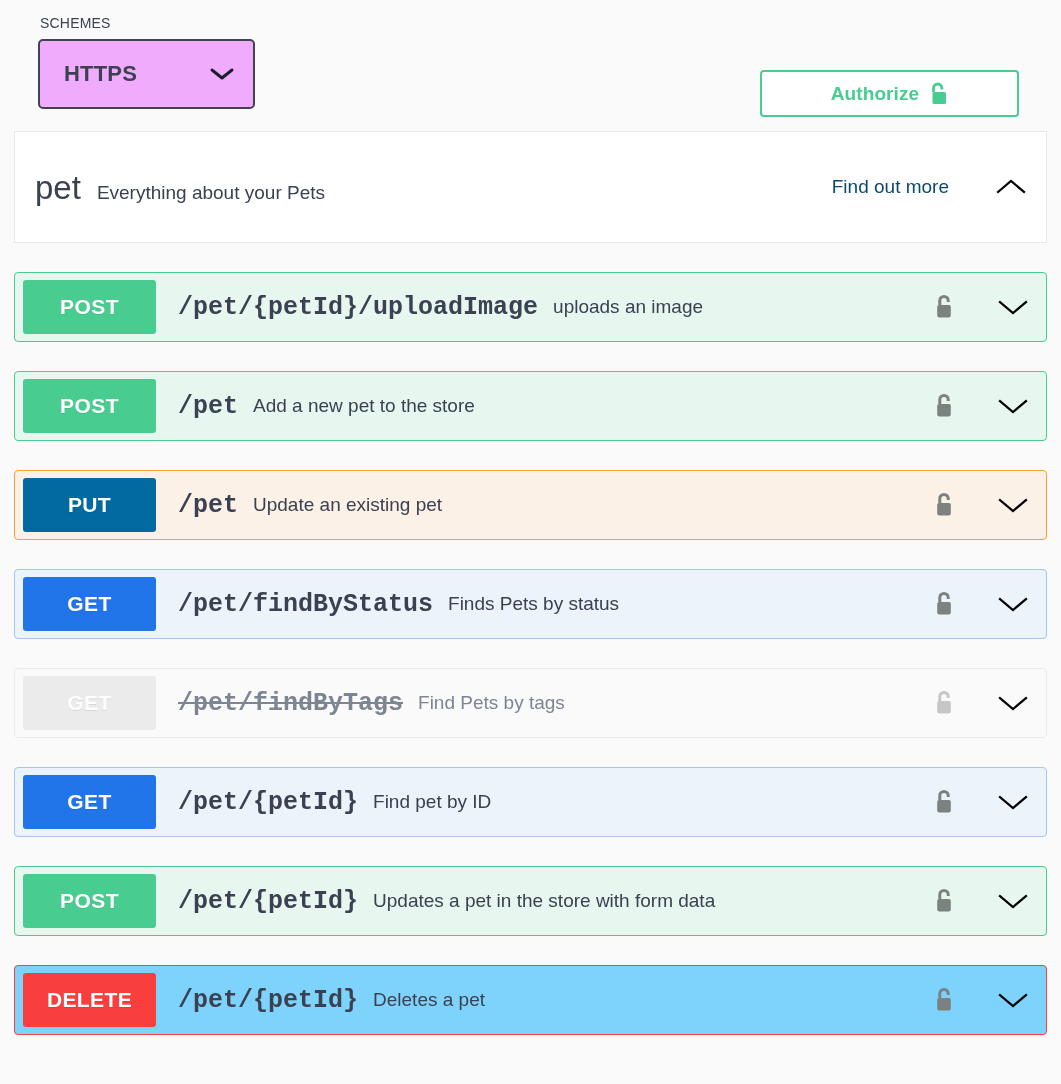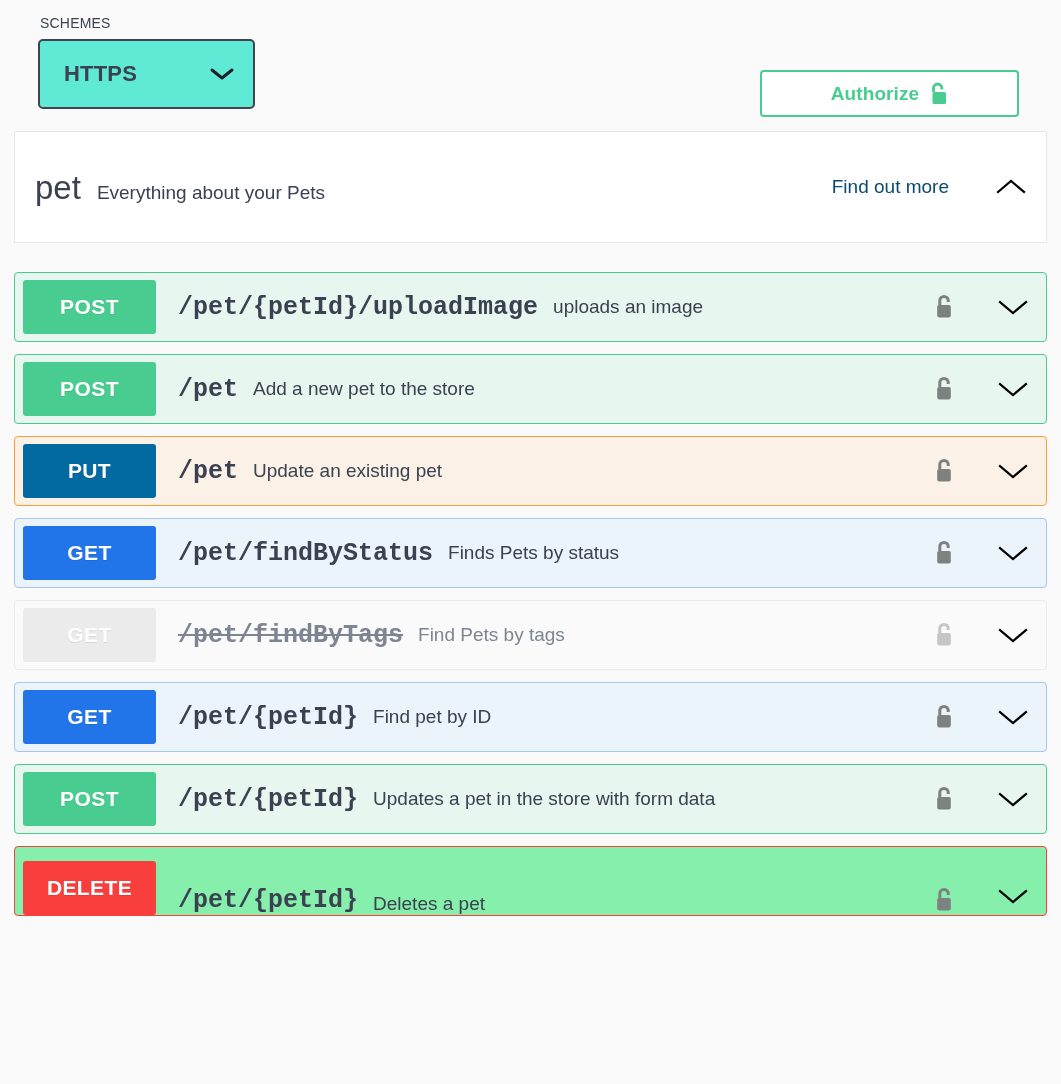--- a/index.html
+++ b/index.html
@@ -36,21 +36,21 @@
   .scheme-select {
     display: flex;
     align-items: center;
     justify-content: space-between;
     box-sizing: border-box;
     width: 217px;
     height: 70px;
     padding: 0 18px 0 24px;
     border: 2px solid #41444e;
     border-radius: 5px;
-    background: #5eead4;
+    background: #f0abfc;
     cursor: pointer;
   }
   .scheme-select .value {
     font-size: 22px;
     font-weight: 700;
     color: #3b4151;
     letter-spacing: .2px;
   }
 
   
@@ -133,21 +133,21 @@
   
   .ops {
     margin: 29px 14px 0 14px;
   }
   .op {
     position: relative;
     display: flex;
     align-items: center;
     box-sizing: border-box;
     height: 70px;
-    margin-bottom: 12px;
+    margin-bottom: 29px;
     border-radius: 4px;
     border: 1px solid transparent;
     padding: 0 0 0 8px;
     cursor: pointer;
   }
   .op .method {
     flex: 0 0 auto;
     width: 133px;
     height: 54px;
     border-radius: 3px;
@@ -193,21 +193,21 @@
     margin-right: 14px;
   }
 
   
   .op.post   { background: #e8f6f0; border-color: #49cc90; }
   .op.post .method { background: #49cc90; }
   .op.put    { background: #fbf1e6; border-color: #fca130; }
   .op.put .method { background: #0369a1; }
   .op.get    { background: #ebf3fb; border-color: #a5c7ec; }
   .op.get .method { background: #2275e8; }
-  .op.delete { background: #86efac; border-color: #f93e3e; align-items: flex-end; }
+  .op.delete { background: #7dd3fc; border-color: #f93e3e; }
   .op.delete .method { background: #f93e3e; }
 
   .op.deprecated { background: #fafafa; border-color: #ebebeb; }
   .op.deprecated .method { background: #ebebeb; color: #fdfdfd; }
   .op.deprecated .path {
     color: #7d8492;
     text-decoration: line-through;
     text-decoration-thickness: 2px;
   }
   .op.deprecated .summary { color: #7d8492; }

